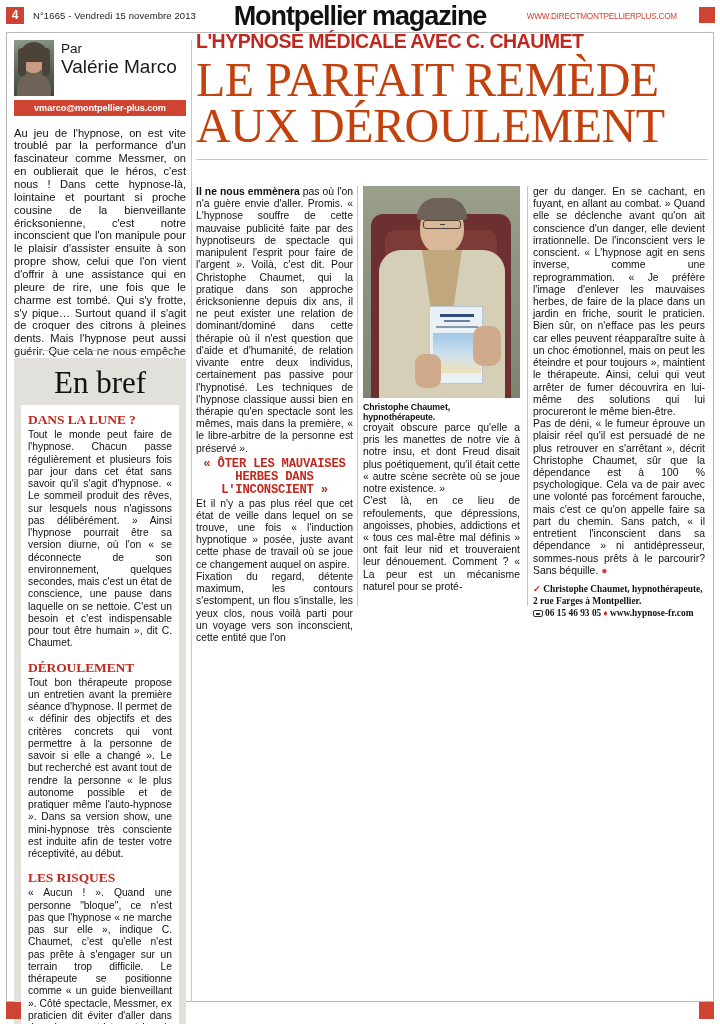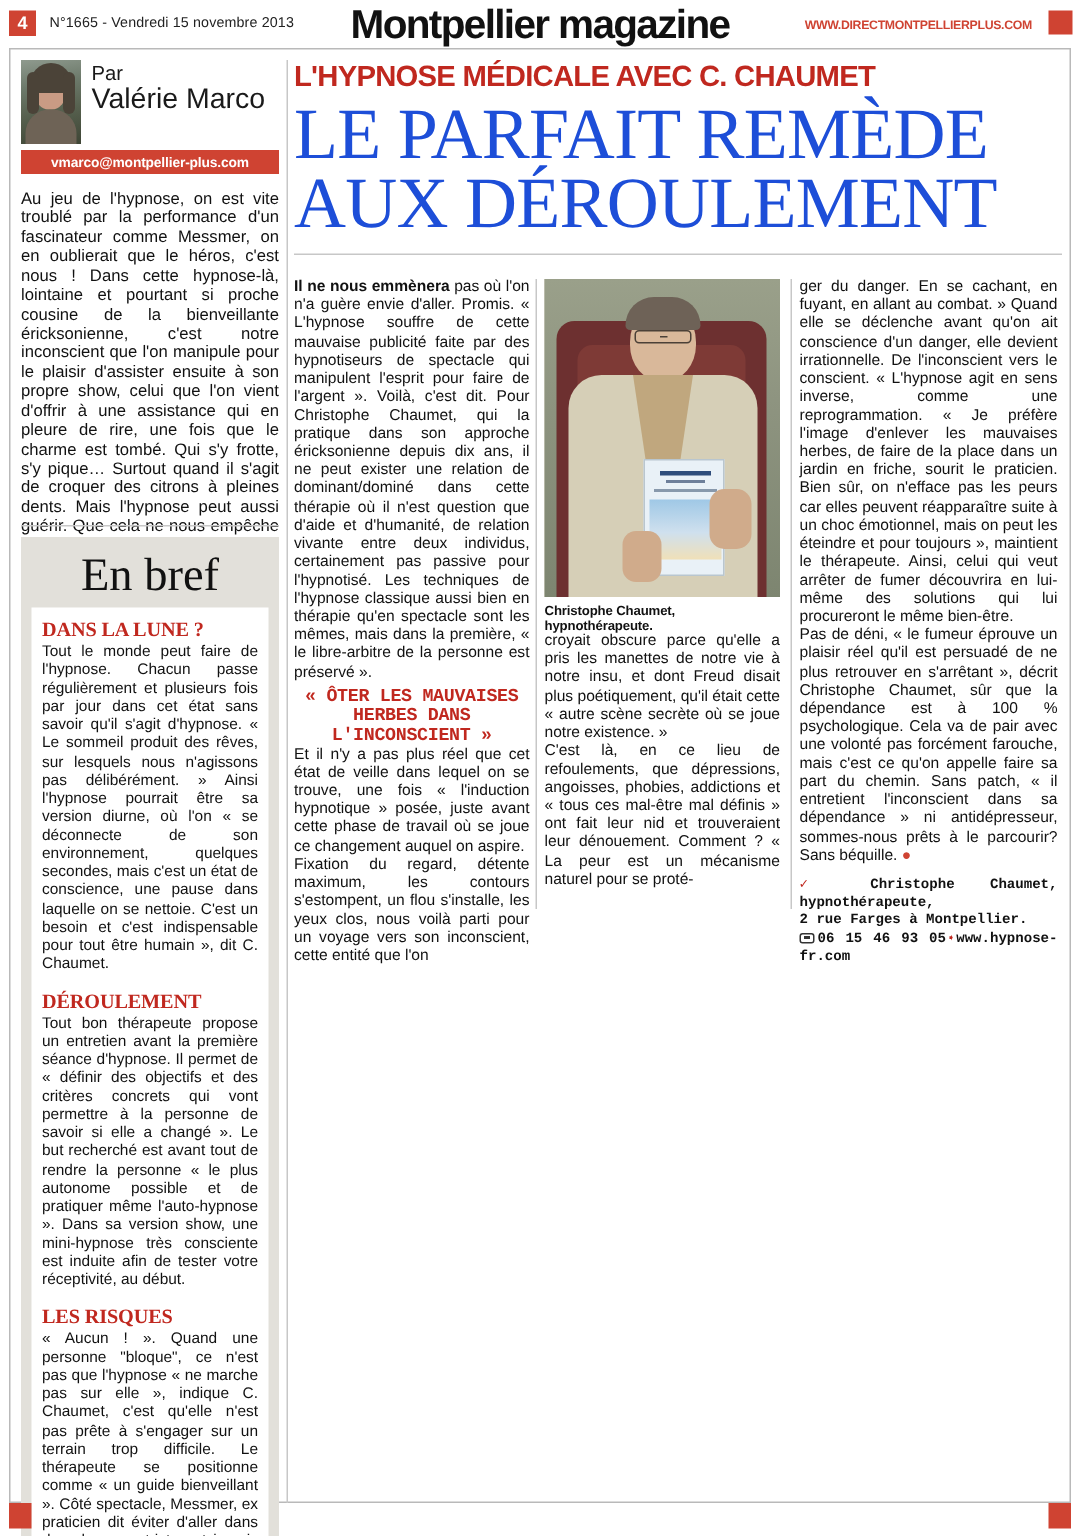--- a/index.html
+++ b/index.html
@@ -45,24 +45,24 @@
     text-align: center;
     font-family: "Liberation Sans", sans-serif;
     font-weight: bold;
     font-size: 27px;
     letter-spacing: -1.1px;
     color: #111;
     top: 1px;
   }
   .masthead-url {
     position: absolute;
-    right: 32px; top: 12px;
+    right: 43px; top: 12px;
     font-size: 8.2px;
     color: #cf4332;
-    font-weight: bold;
+    font-weight: normal;
     letter-spacing: -0.2px;
     font-family: "Liberation Sans", sans-serif;
   }
   .masthead-square {
     position: absolute;
     right: 5px; top: 7px;
     width: 16px; height: 16px;
     background: #cf4332;
   }
 
@@ -231,36 +231,36 @@
   
   .vrule {
     position: absolute;
     background: #c7c7c7;
     width: 1px;
   }
 
   
   .main {
     position: absolute;
-    left: 196px; top: 42px;
+    left: 196px; top: 32px;
     width: 512px;
   }
   .kicker {
     color: #c0281f;
     font-family: "Liberation Sans", sans-serif;
     font-weight: bold;
     font-size: 19.5px;
     letter-spacing: -0.5px;
     line-height: 1;
   }
   .headline {
     font-family: "Liberation Serif", serif;
     font-size: 48px;
     line-height: 0.97;
-    color: #1d4ed8;
+    color: #c2410c;
     margin-top: 5px;
     letter-spacing: -0.5px;
   }
   .hl-rule {
     width: 100%; height: 1px;
     background: #c7c7c7;
     margin-top: 9px;
   }
 
   
@@ -423,21 +423,21 @@
     font-family: "Liberation Sans", sans-serif;
   }
 
   
   .signature {
     margin-top: 7px;
     font-size: 9.4px;
     line-height: 1.24;
     color: #111;
     font-weight: bold;
-    font-family: Liberation Mono, monospace;
+    font-family: Liberation Serif, serif;
   }
   .sig-check { color: #c0281f; font-weight: bold; }
   .sig-line2 { font-weight: bold; }
   .sig-line3 { margin-top: 1px; }
   .ico-phone {
     display: inline-block;
     width: 10px; height: 7px;
     border: 1px solid #333;
     border-radius: 2px;
     position: relative;

